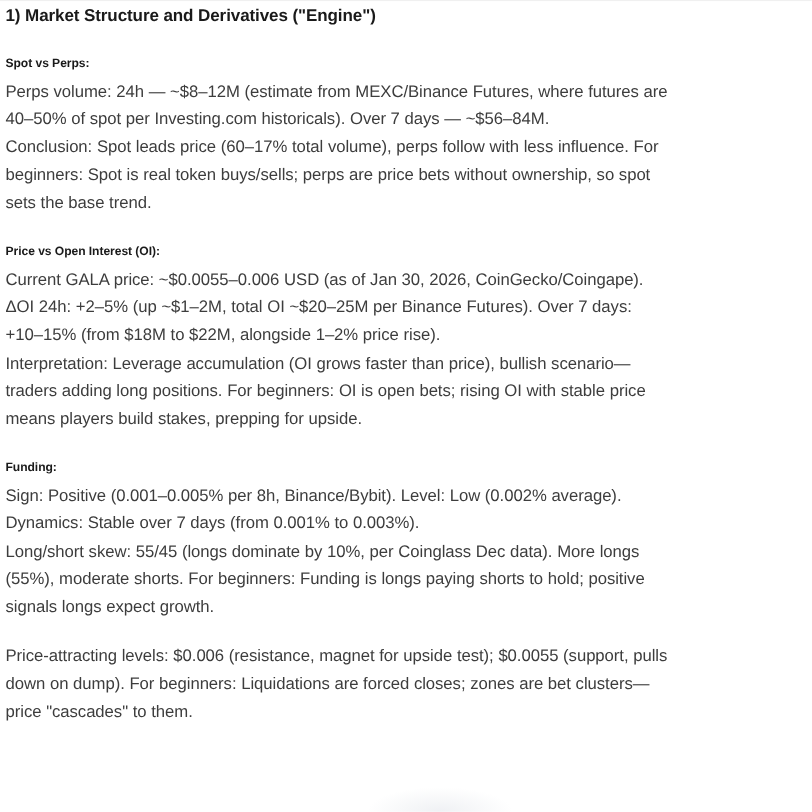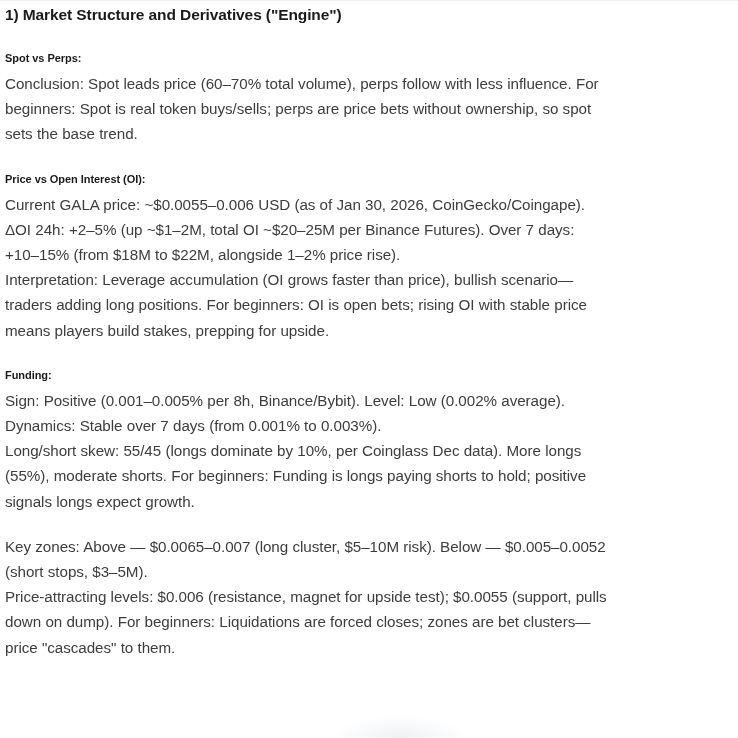--- a/index.html
+++ b/index.html
@@ -79,38 +79,38 @@
 <div id="page">
 
   <div class="top-rule"></div>
 
   <div class="doc">
 
     <h1 class="doc-title">1) Market Structure and Derivatives ("Engine")</h1>
 
     <div class="section">
       <div class="section-heading">Spot vs Perps:</div>
-      <p class="para">Conclusion: Spot leads price (60–70% total volume), perps follow with less influence. For beginners: Spot is real token buys/sells; perps are price bets without ownership, so spot sets the base trend.</p>
+      <p class="para">Perps volume: 24h — ~$8–12M (estimate from MEXC/Binance Futures, where futures are 40–50% of spot per Investing.com historicals). Over 7 days — ~$56–84M.</p>
+      <p class="para">Conclusion: Spot leads price (60–17% total volume), perps follow with less influence. For beginners: Spot is real token buys/sells; perps are price bets without ownership, so spot sets the base trend.</p>
     </div>
 
     <div class="section">
       <div class="section-heading">Price vs Open Interest (OI):</div>
       <p class="para">Current GALA price: ~$0.0055–0.006 USD (as of Jan 30, 2026, CoinGecko/Coingape).</p>
       <p class="para">ΔOI 24h: +2–5% (up ~$1–2M, total OI ~$20–25M per Binance Futures). Over 7 days: +10–15% (from $18M to $22M, alongside 1–2% price rise).</p>
       <p class="para">Interpretation: Leverage accumulation (OI grows faster than price), bullish scenario—traders adding long positions. For beginners: OI is open bets; rising OI with stable price means players build stakes, prepping for upside.</p>
     </div>
 
     <div class="section">
       <div class="section-heading">Funding:</div>
       <p class="para">Sign: Positive (0.001–0.005% per 8h, Binance/Bybit). Level: Low (0.002% average). Dynamics: Stable over 7 days (from 0.001% to 0.003%).</p>
       <p class="para">Long/short skew: 55/45 (longs dominate by 10%, per Coinglass Dec data). More longs (55%), moderate shorts. For beginners: Funding is longs paying shorts to hold; positive signals longs expect growth.</p>
     </div>
 
     <div class="section">
-      <p class="para">Key zones: Above — $0.0065–0.007 (long cluster, $5–10M risk). Below — $0.005–0.0052 (short stops, $3–5M).</p>
       <p class="para">Price-attracting levels: $0.006 (resistance, magnet for upside test); $0.0055 (support, pulls down on dump). For beginners: Liquidations are forced closes; zones are bet clusters—price "cascades" to them.</p>
     </div>
 
   </div>
 
   <div class="bottom-smudge"></div>
 
 </div>
 
 </body></html>

